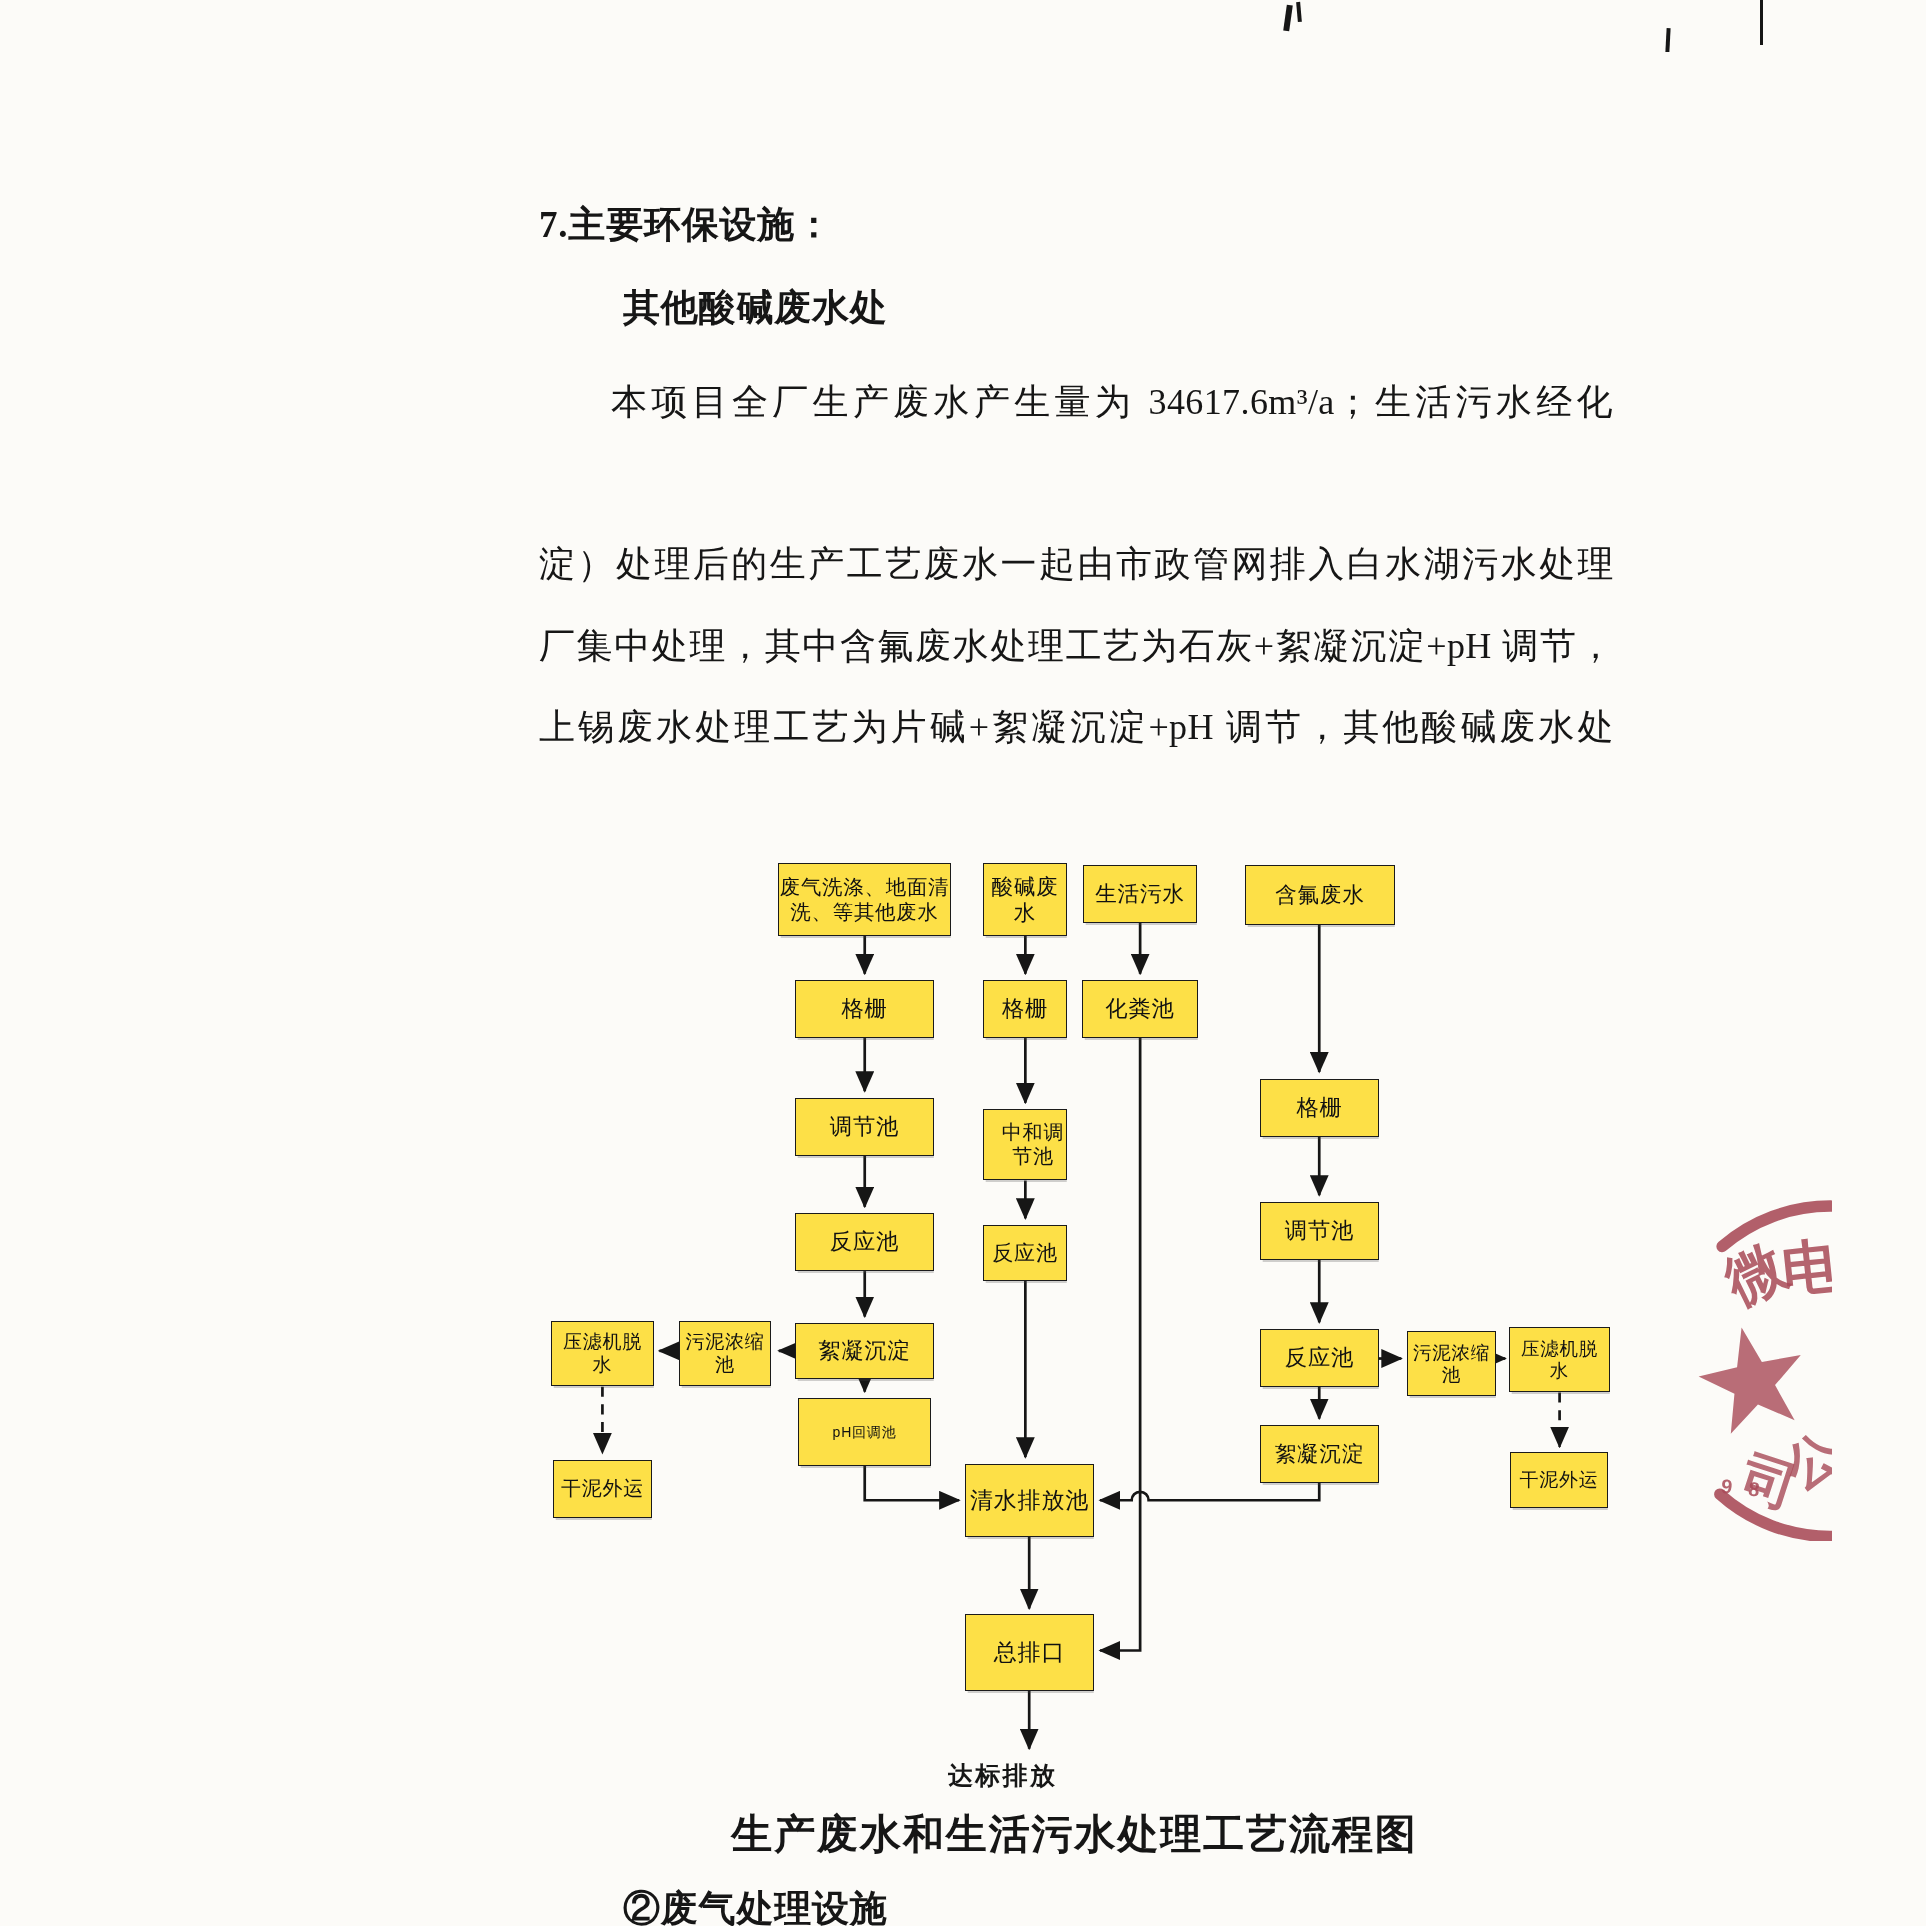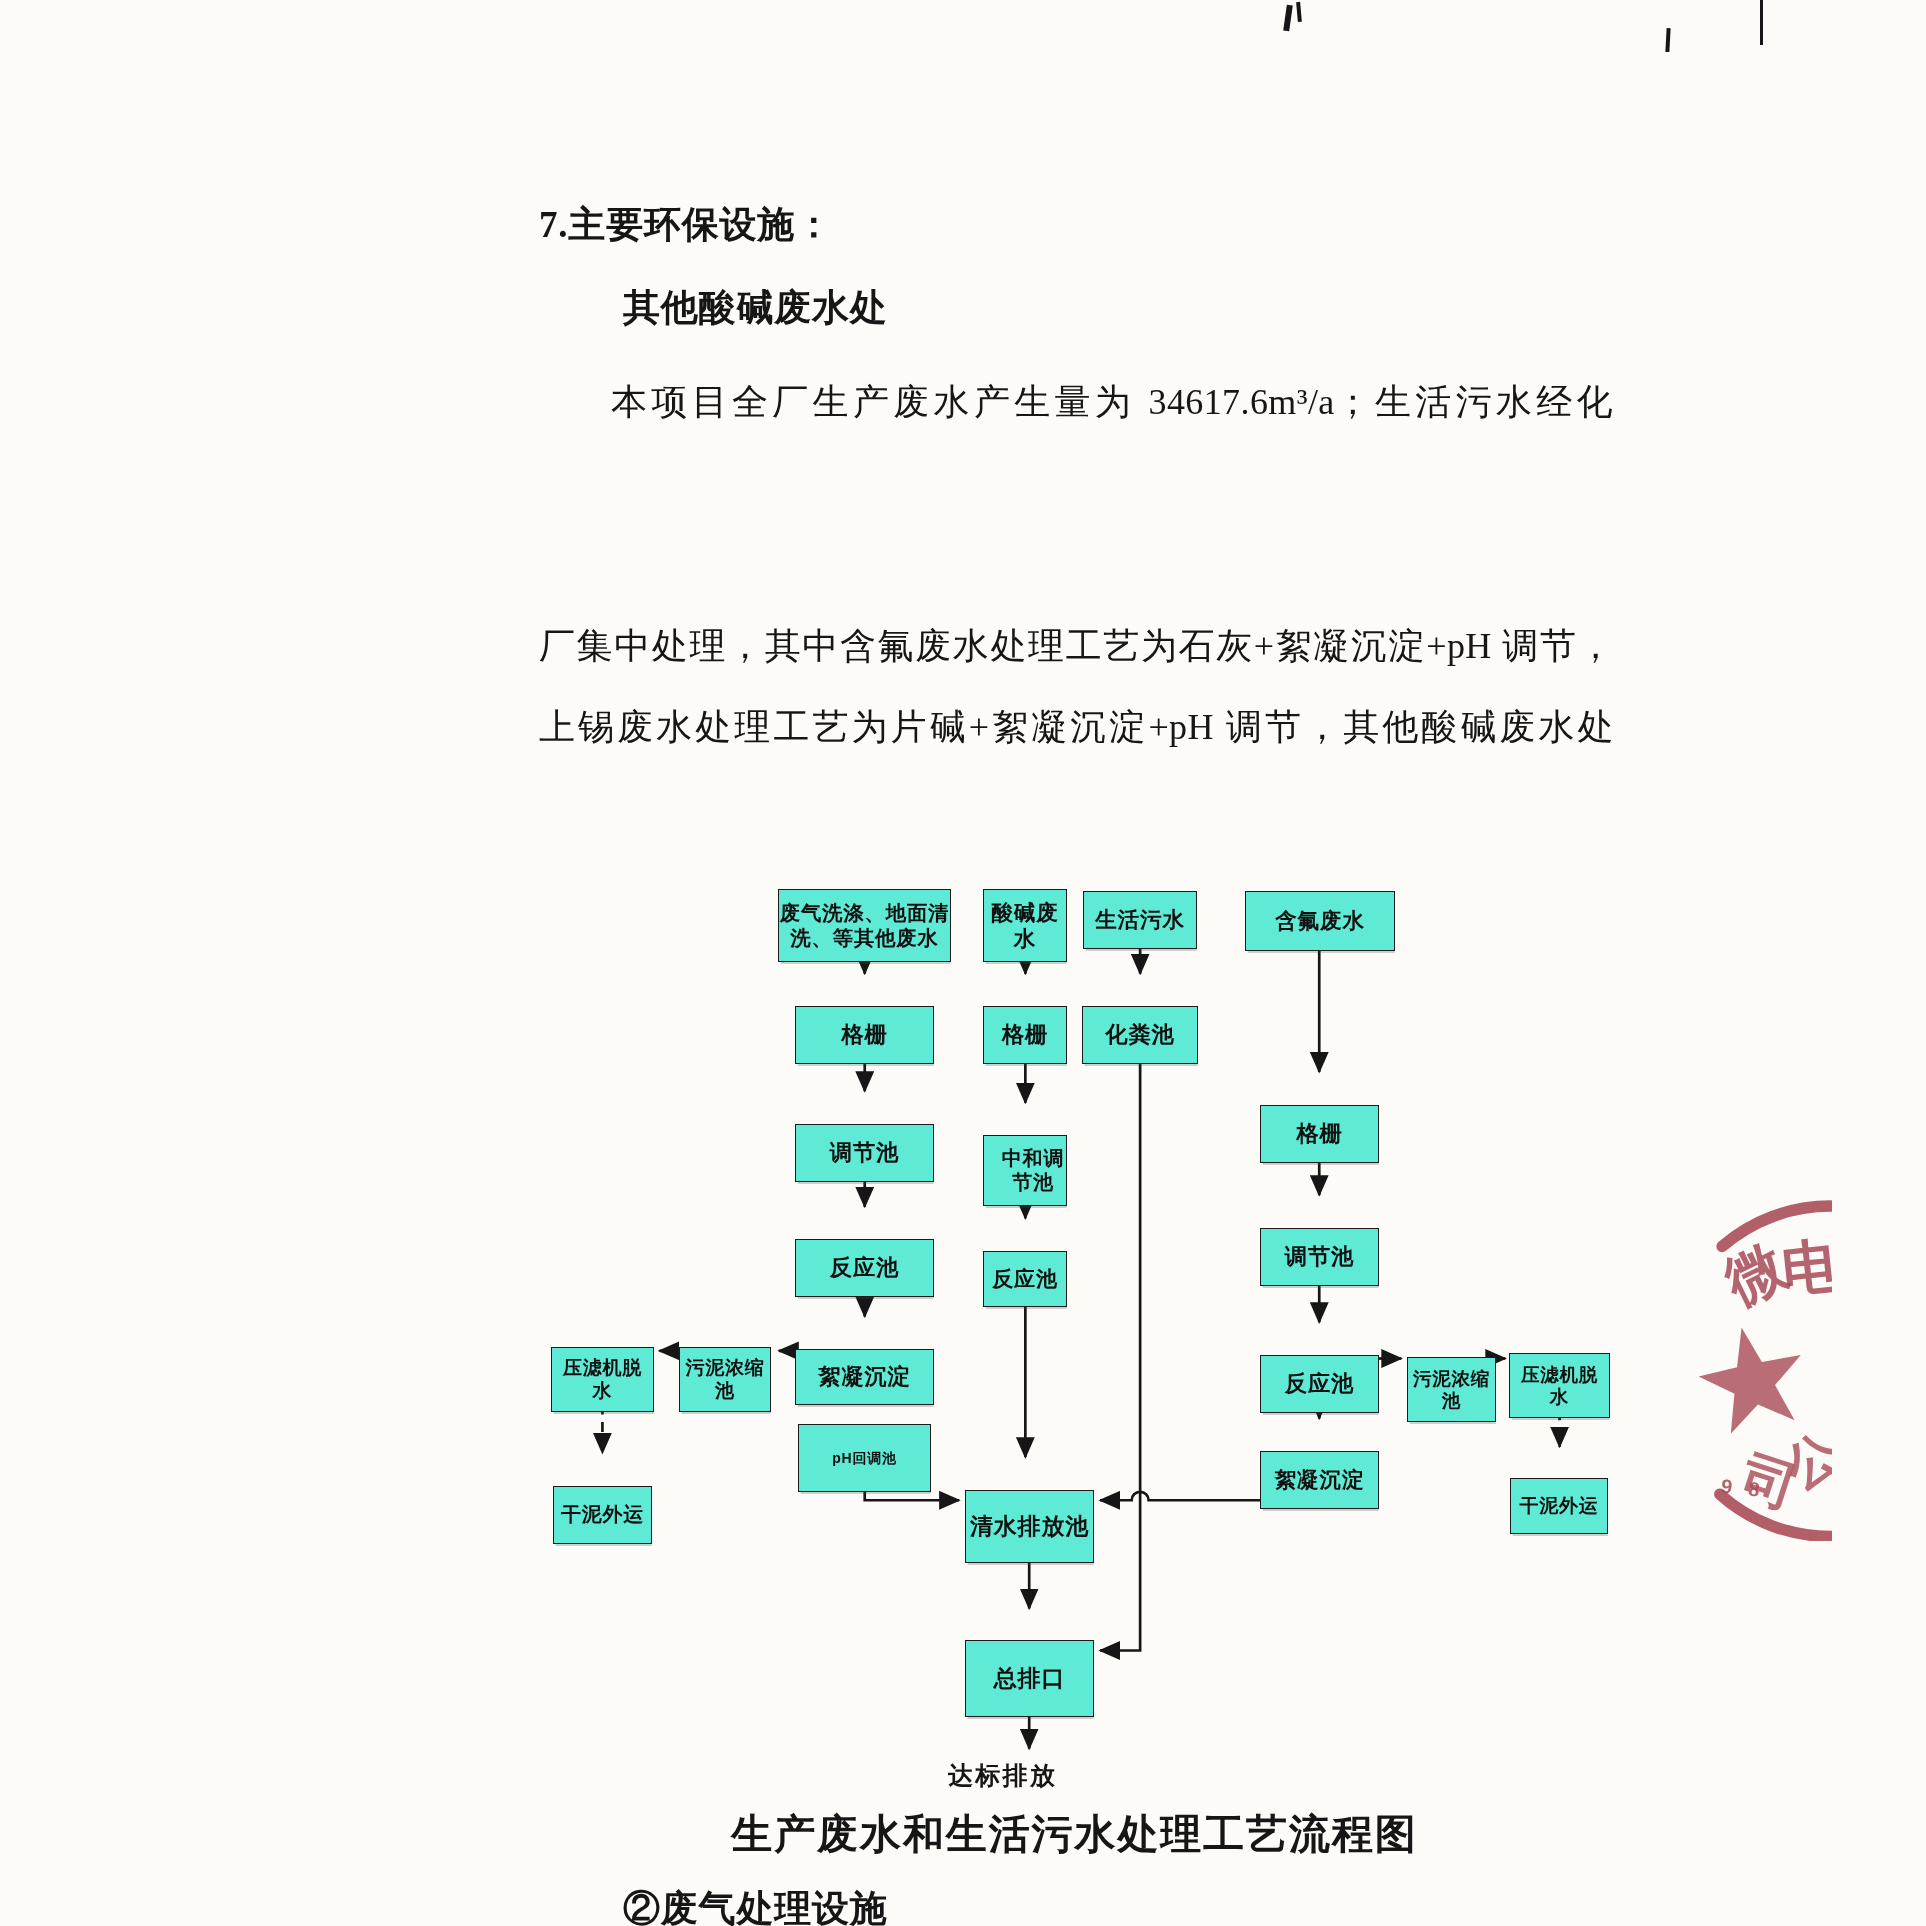--- a/index.html
+++ b/index.html
@@ -9,25 +9,25 @@
   .abs{position:absolute;}
   .h1{font-size:37px;font-weight:600;letter-spacing:0.8px;white-space:nowrap;}
   .sub{font-size:37px;font-weight:600;letter-spacing:0.8px;white-space:nowrap;}
   .pline{font-size:36px;font-weight:500;width:1075px;white-space:nowrap;letter-spacing:0.4px;}
   .pline.j{text-align:justify;text-align-last:justify;}
   .indent{padding-left:72px;width:1002px;}
   .caption{font-family:Liberation Sans, sans-serif;font-weight:900;
            font-size:41px;letter-spacing:1.9px;width:1071px;text-align:center;white-space:nowrap;}
   
   #flowchart{position:absolute;inset:0;}
-  .fc-box{position:absolute;border:1.9px solid #1b1b1b;background:#5eead4;
+  .fc-box{position:absolute;border:1.9px solid #1b1b1b;background:#fde047;
           display:flex;align-items:center;justify-content:center;text-align:center;
           white-space:pre-line;font-family:"Liberation Sans","DejaVu Sans",sans-serif;
-          font-weight:700;line-height:1.18;letter-spacing:0.8px;color:#111;
-          box-shadow:1.2px 3.5px 0 -1.5px rgba(70,70,70,.25);box-sizing:border-box;margin-top:26px;}
+          font-weight:400;line-height:1.18;letter-spacing:0.8px;color:#111;
+          box-shadow:1.2px 3.5px 0 -1.5px rgba(70,70,70,.25);box-sizing:border-box;}
   .fc-label{font-family:"Liberation Sans","DejaVu Sans",sans-serif;font-weight:700;
             font-size:25px;letter-spacing:2.3px;width:162px;text-align:left;white-space:nowrap;}
   svg.conn{position:absolute;left:0;top:0;}
   
   #stamp{position:absolute;left:1663px;top:1190px;width:169px;height:351px;overflow:hidden;
          opacity:.93;pointer-events:none;}
   .stamp-ch{position:absolute;color:#a23c4b;font-family:"Liberation Sans","DejaVu Sans",sans-serif;
             font-weight:700;}
   
   .mark{position:absolute;background:#161616;}
@@ -39,20 +39,21 @@
 
   <div class="mark abs" style="left:1285px;top:4.6px;width:6.2px;height:26px;transform:rotate(8deg);"></div>
   <div class="mark abs" style="left:1297px;top:2.3px;width:3.5px;height:20px;transform:rotate(-5deg);"></div>
   <div class="mark abs" style="left:1760px;top:0;width:2.7px;height:45px;"></div>
   <div class="mark abs" style="left:1666px;top:28px;width:3.5px;height:24px;transform:rotate(3deg);"></div>
 
   <div class="abs h1" style="left:539px;top:200px;">7.主要环保设施：</div>
   <div class="abs sub" style="left:623px;top:283px;">其他酸碱废水处</div>
 
   <div class="abs pline j indent" style="left:539px;top:378px;">本项目全厂生产废水产生量为 34617.6m³/a；生活污水经化</div>
+  <div class="abs pline j" style="left:539px;top:540px;">淀）处理后的生产工艺废水一起由市政管网排入白水湖污水处理</div>
   <div class="abs pline j" style="left:539px;top:622px;">厂集中处理，其中含氟废水处理工艺为石灰+絮凝沉淀+pH 调节，</div>
   <div class="abs pline j" style="left:539px;top:703px;">上锡废水处理工艺为片碱+絮凝沉淀+pH 调节，其他酸碱废水处</div>
 
   <div id="flowchart">
     <svg class="conn" width="2157" height="2157" viewBox="0 0 5600 5600">
       <defs>
         <marker id="ah" markerWidth="8" markerHeight="7" refX="7.4" refY="3.5" orient="auto" markerUnits="strokeWidth">
           <path d="M0 0 L8 3.5 L0 7 Z" fill="#161616"></path>
         </marker>
       </defs>

